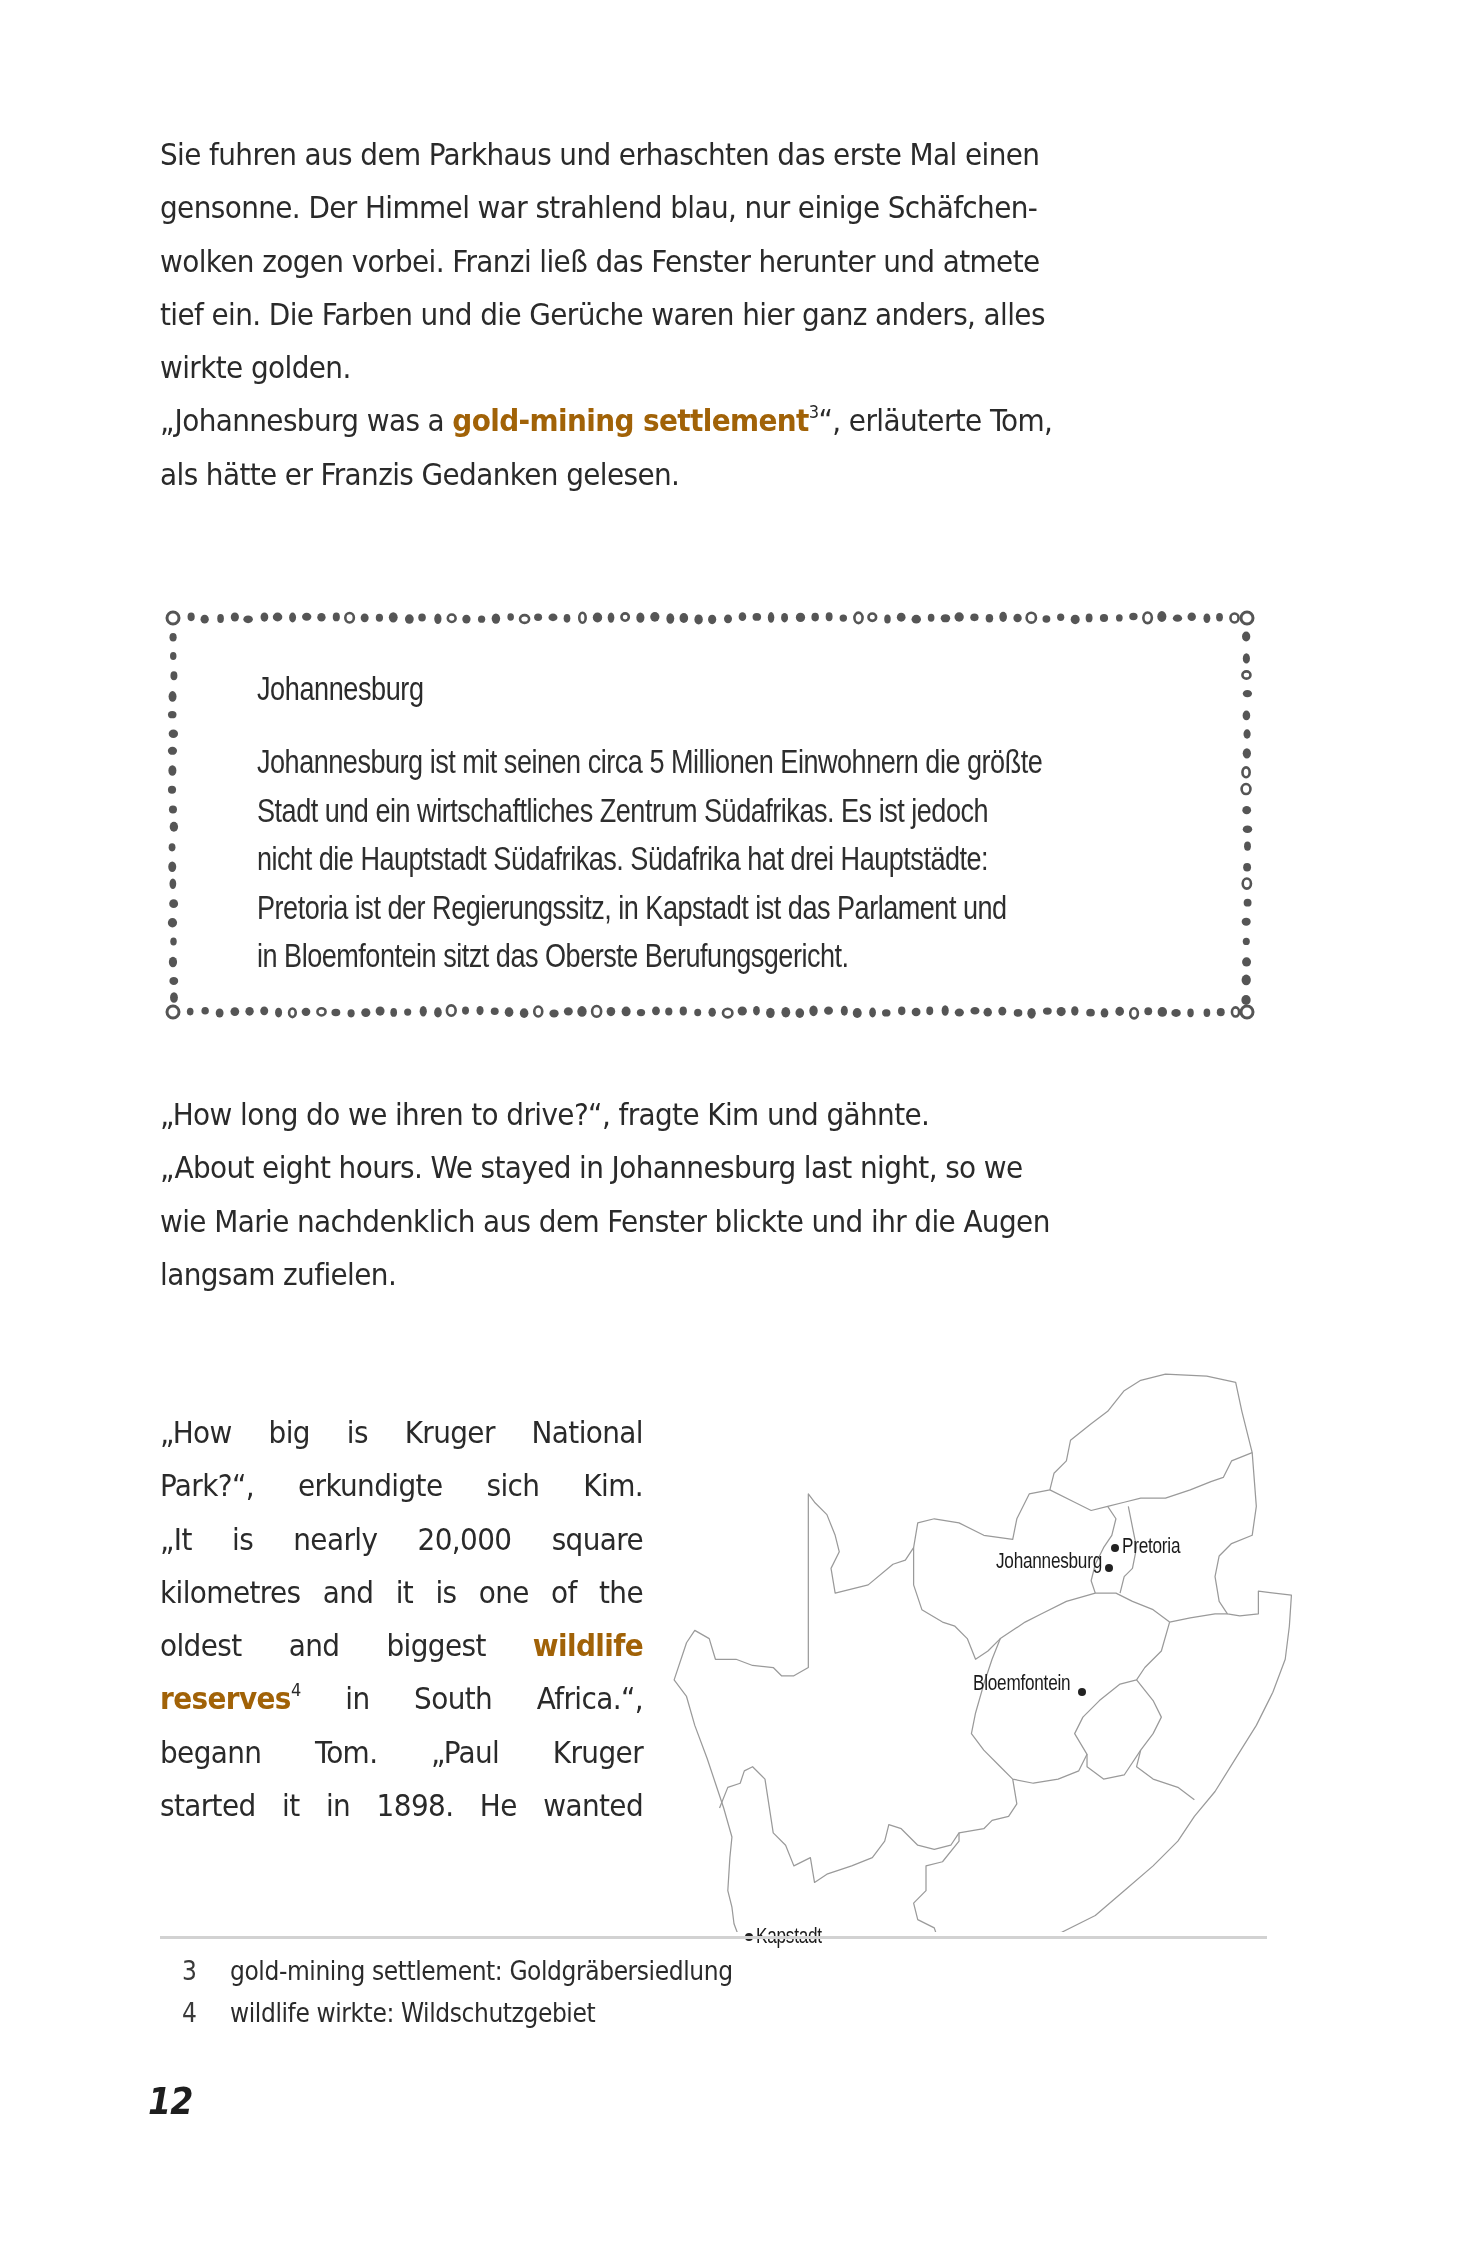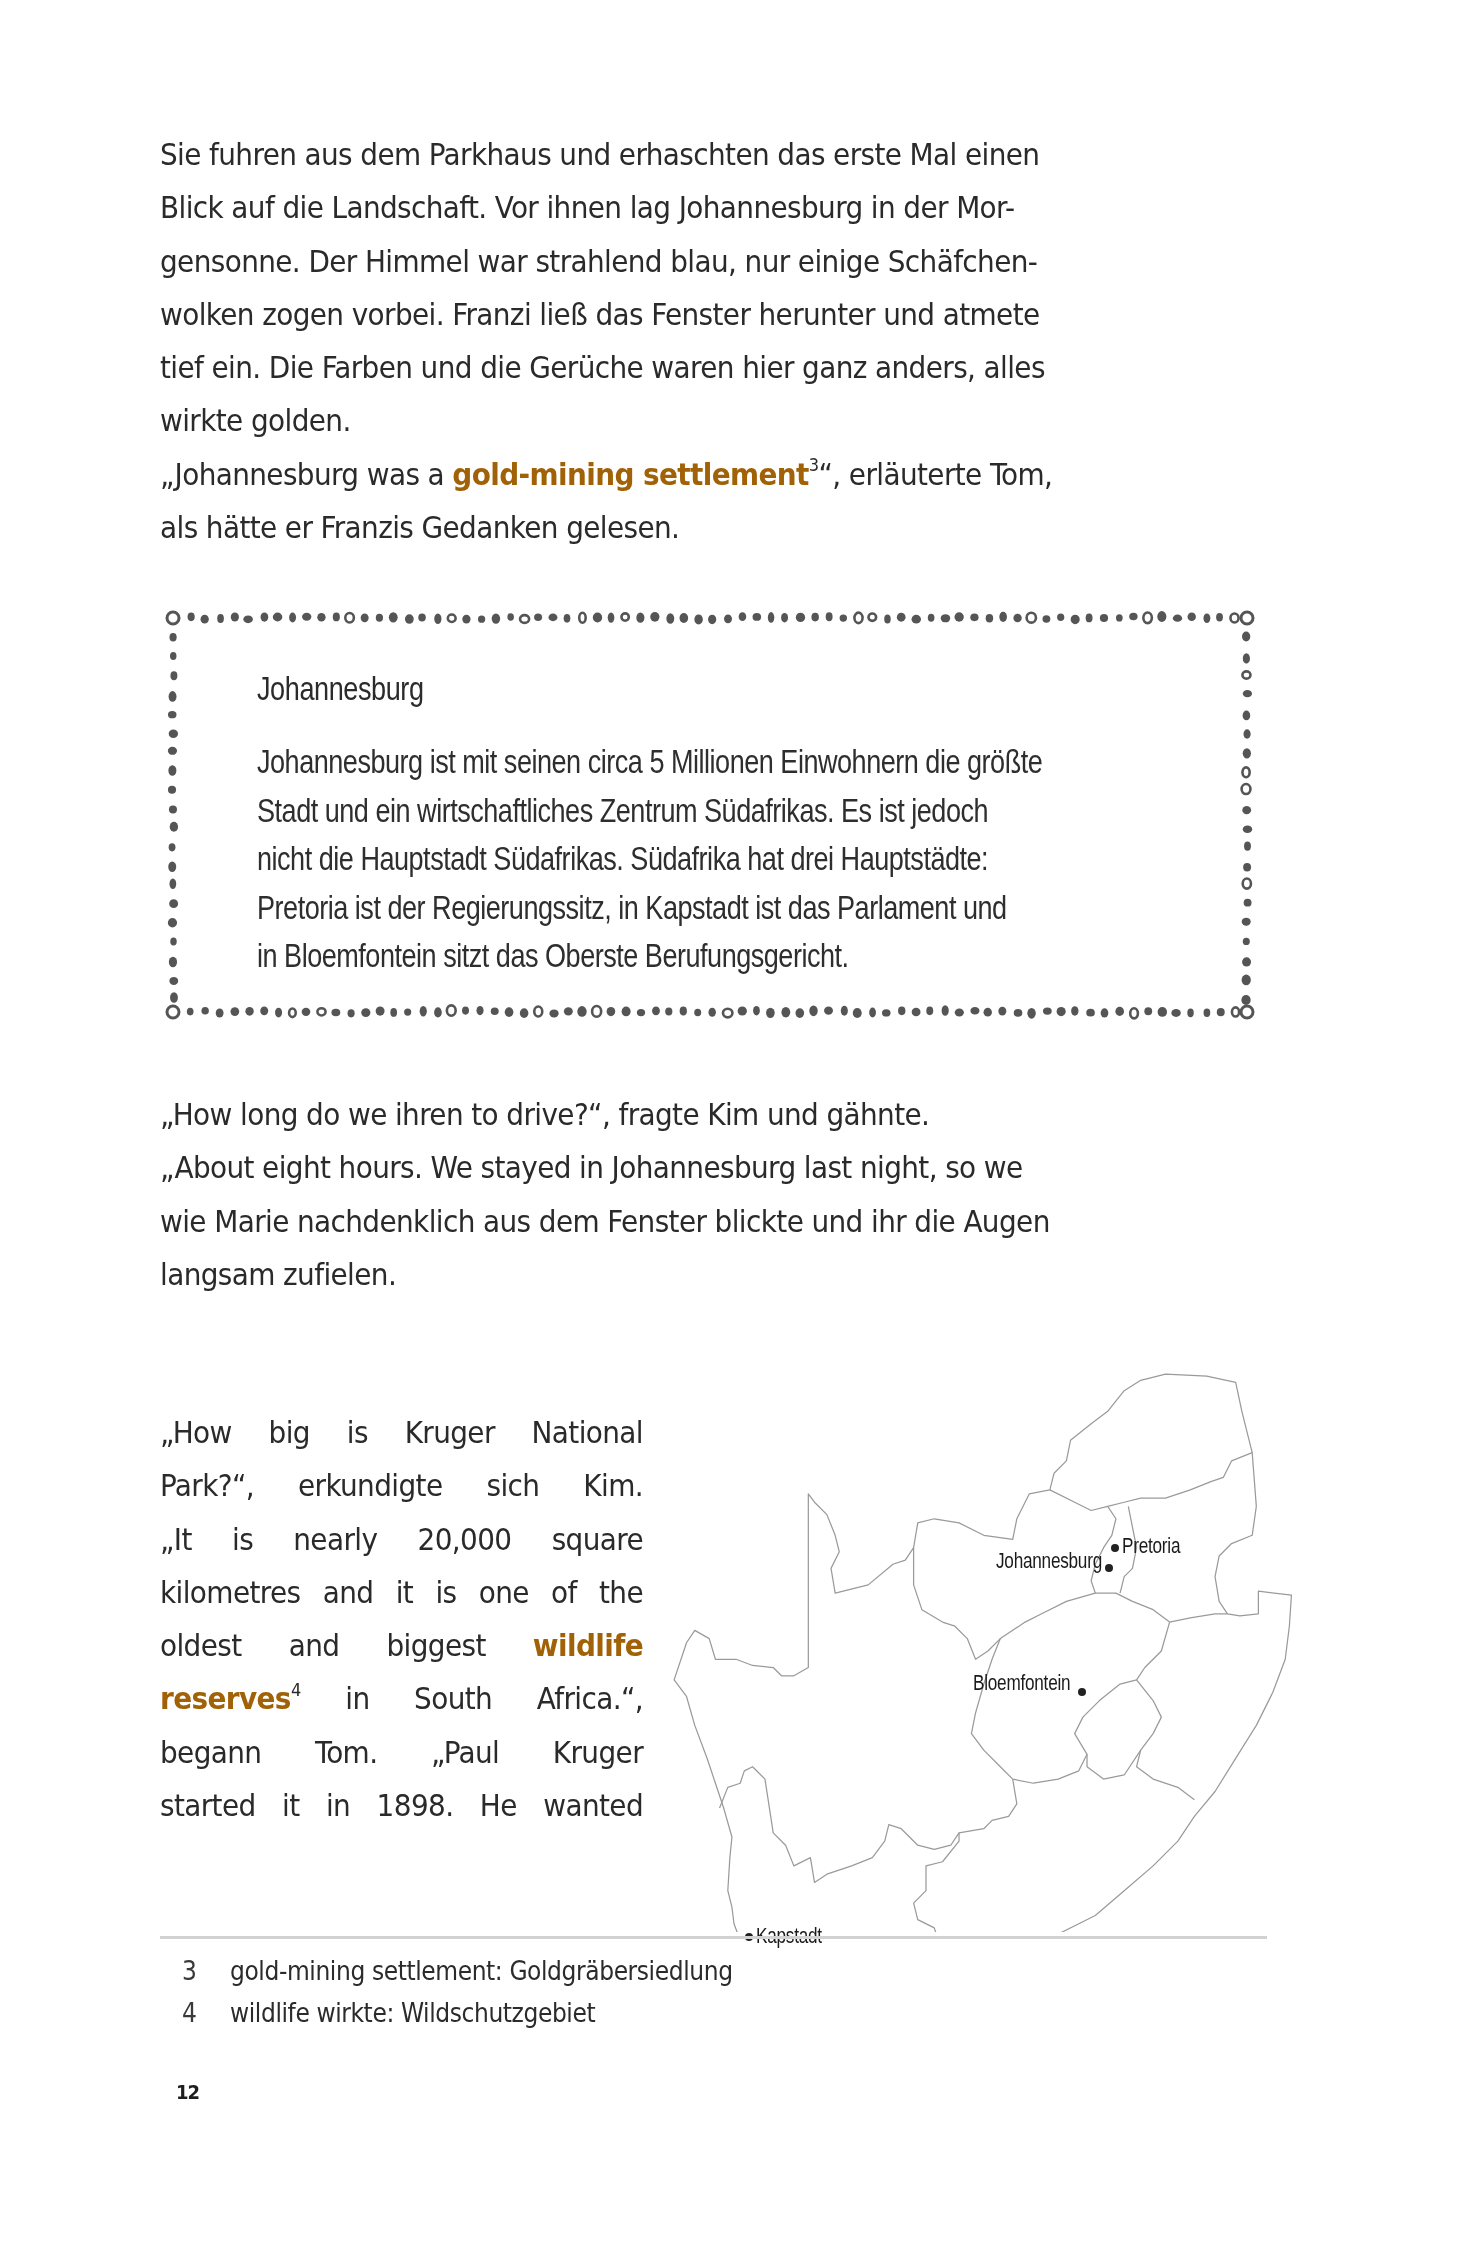--- a/index.html
+++ b/index.html
@@ -42,31 +42,30 @@
   .city-dot { position:absolute; width:8px; height:8px; background:#222; border-radius:50%; }
 
   
   .footnote-rule { position:absolute; left:160px; top:1936px; width:1107px; height:3px; background:#d2d2d2; }
   .footnotes { position:absolute; left:160px; top:1950px; width:1107px;
                font-family:"DejaVu Sans Condensed","DejaVu Sans", sans-serif; font-size:26px;
                line-height:42px; color:#2b2b2b; letter-spacing:-0.4px; }
   .fn { display:flex; }
   .fn-num { width:70px; text-align:left; padding-left:22px; box-sizing:border-box; color:#3a3a3a; }
   .fn-term { font-weight:normal; }
-  .page-number { position:absolute; left:176px; top:2080px; font-family:"DejaVu Sans Condensed","DejaVu Sans", sans-serif;
-                 font-size:20px; font-weight:bold; color:#1e1e1e; letter-spacing:-1px; }
+  .page-number { position:absolute; left:148px; top:2080px; font-family:"DejaVu Sans Condensed","DejaVu Sans", sans-serif;
+                 font-size:37px; font-weight:bold; color:#1e1e1e; letter-spacing:-1px;font-style:italic; }
 </style>
 </head>
 <body>
 
 <div class="page">
 
   <div class="body-text" id="para-top">
     <span class="line">Sie fuhren aus dem Parkhaus und erhaschten das erste Mal einen</span>
-    <span class="line">Blick auf die Landschaft. Vor ihnen lag Johannesburg in der Mor-</span>
     <span class="line">gensonne. Der Himmel war strahlend blau, nur einige Schäfchen-</span>
     <span class="line">wolken zogen vorbei. Franzi ließ das Fenster herunter und atmete</span>
     <span class="line">tief ein. Die Farben und die Gerüche waren hier ganz anders, alles</span>
     <span class="line">wirkte golden.</span>
     <span class="line"><span>„Johannesburg was a </span><b>gold-mining settlement</b><sup>3</sup><span>“, erläuterte Tom,</span></span>
     <span class="line">als hätte er Franzis Gedanken gelesen.</span>
   </div>
 
   <div class="info-box">
     <svg class="border" width="1090" height="410" viewBox="0 0 1090 410">

